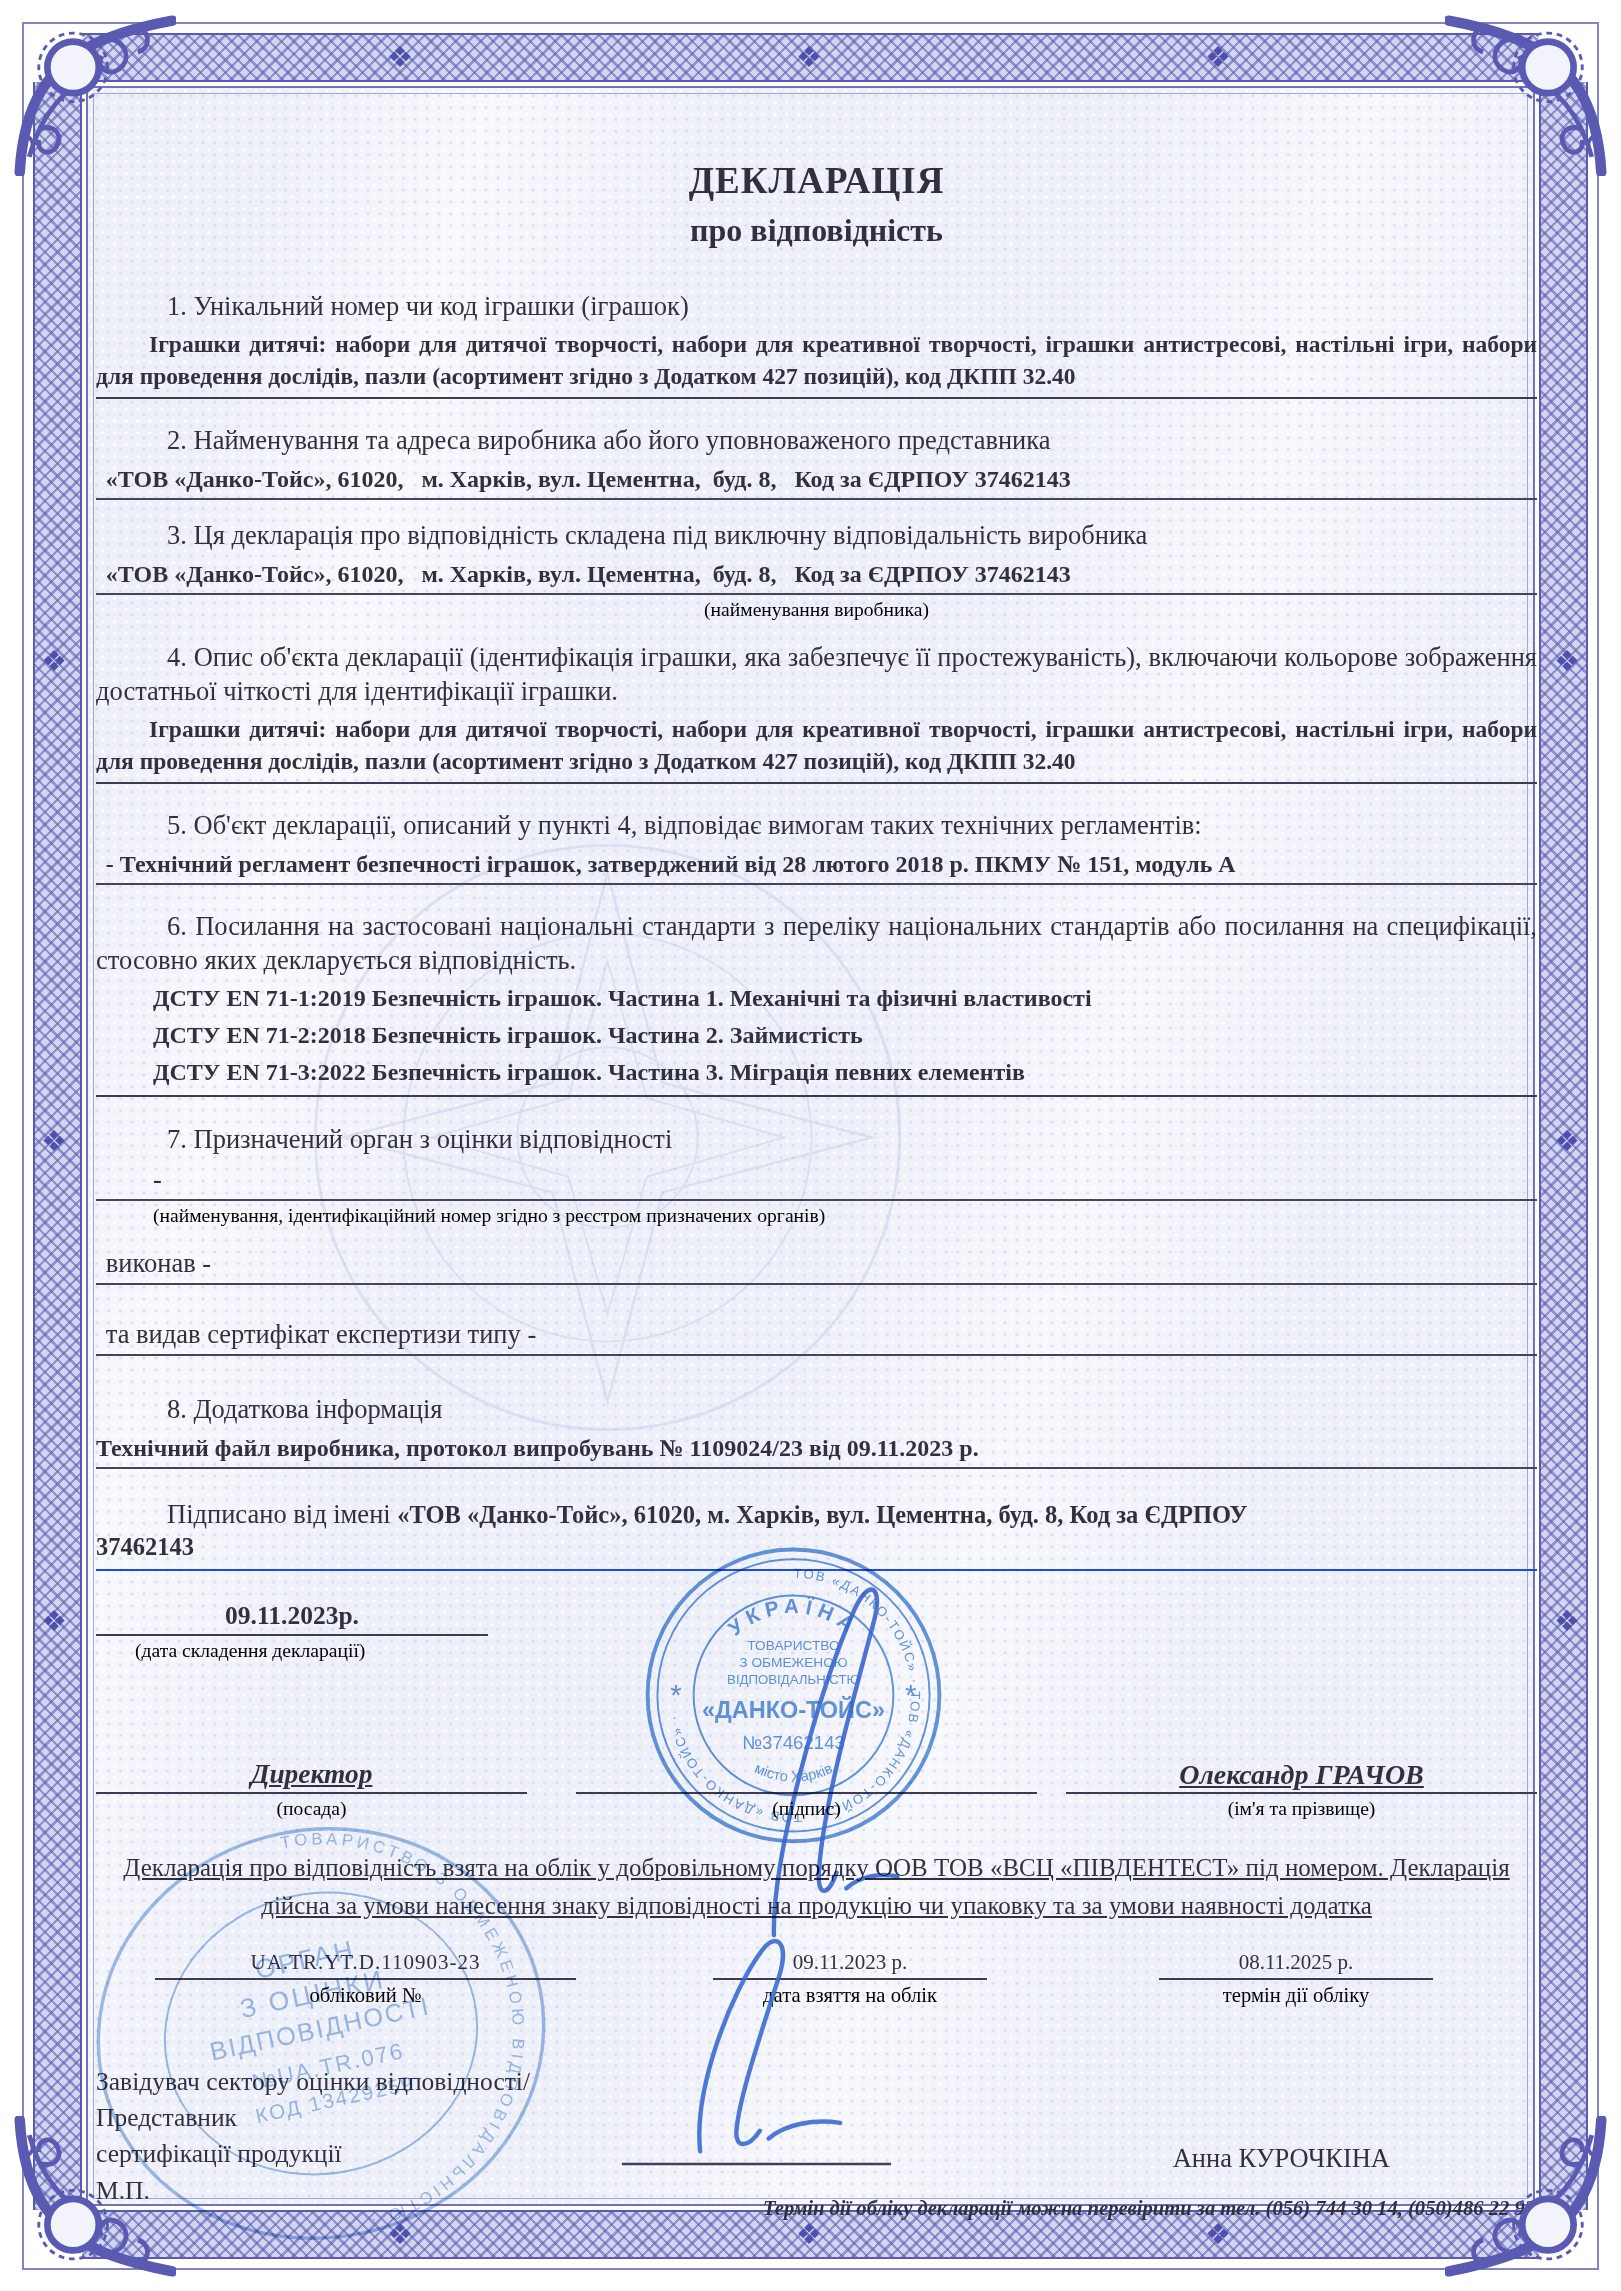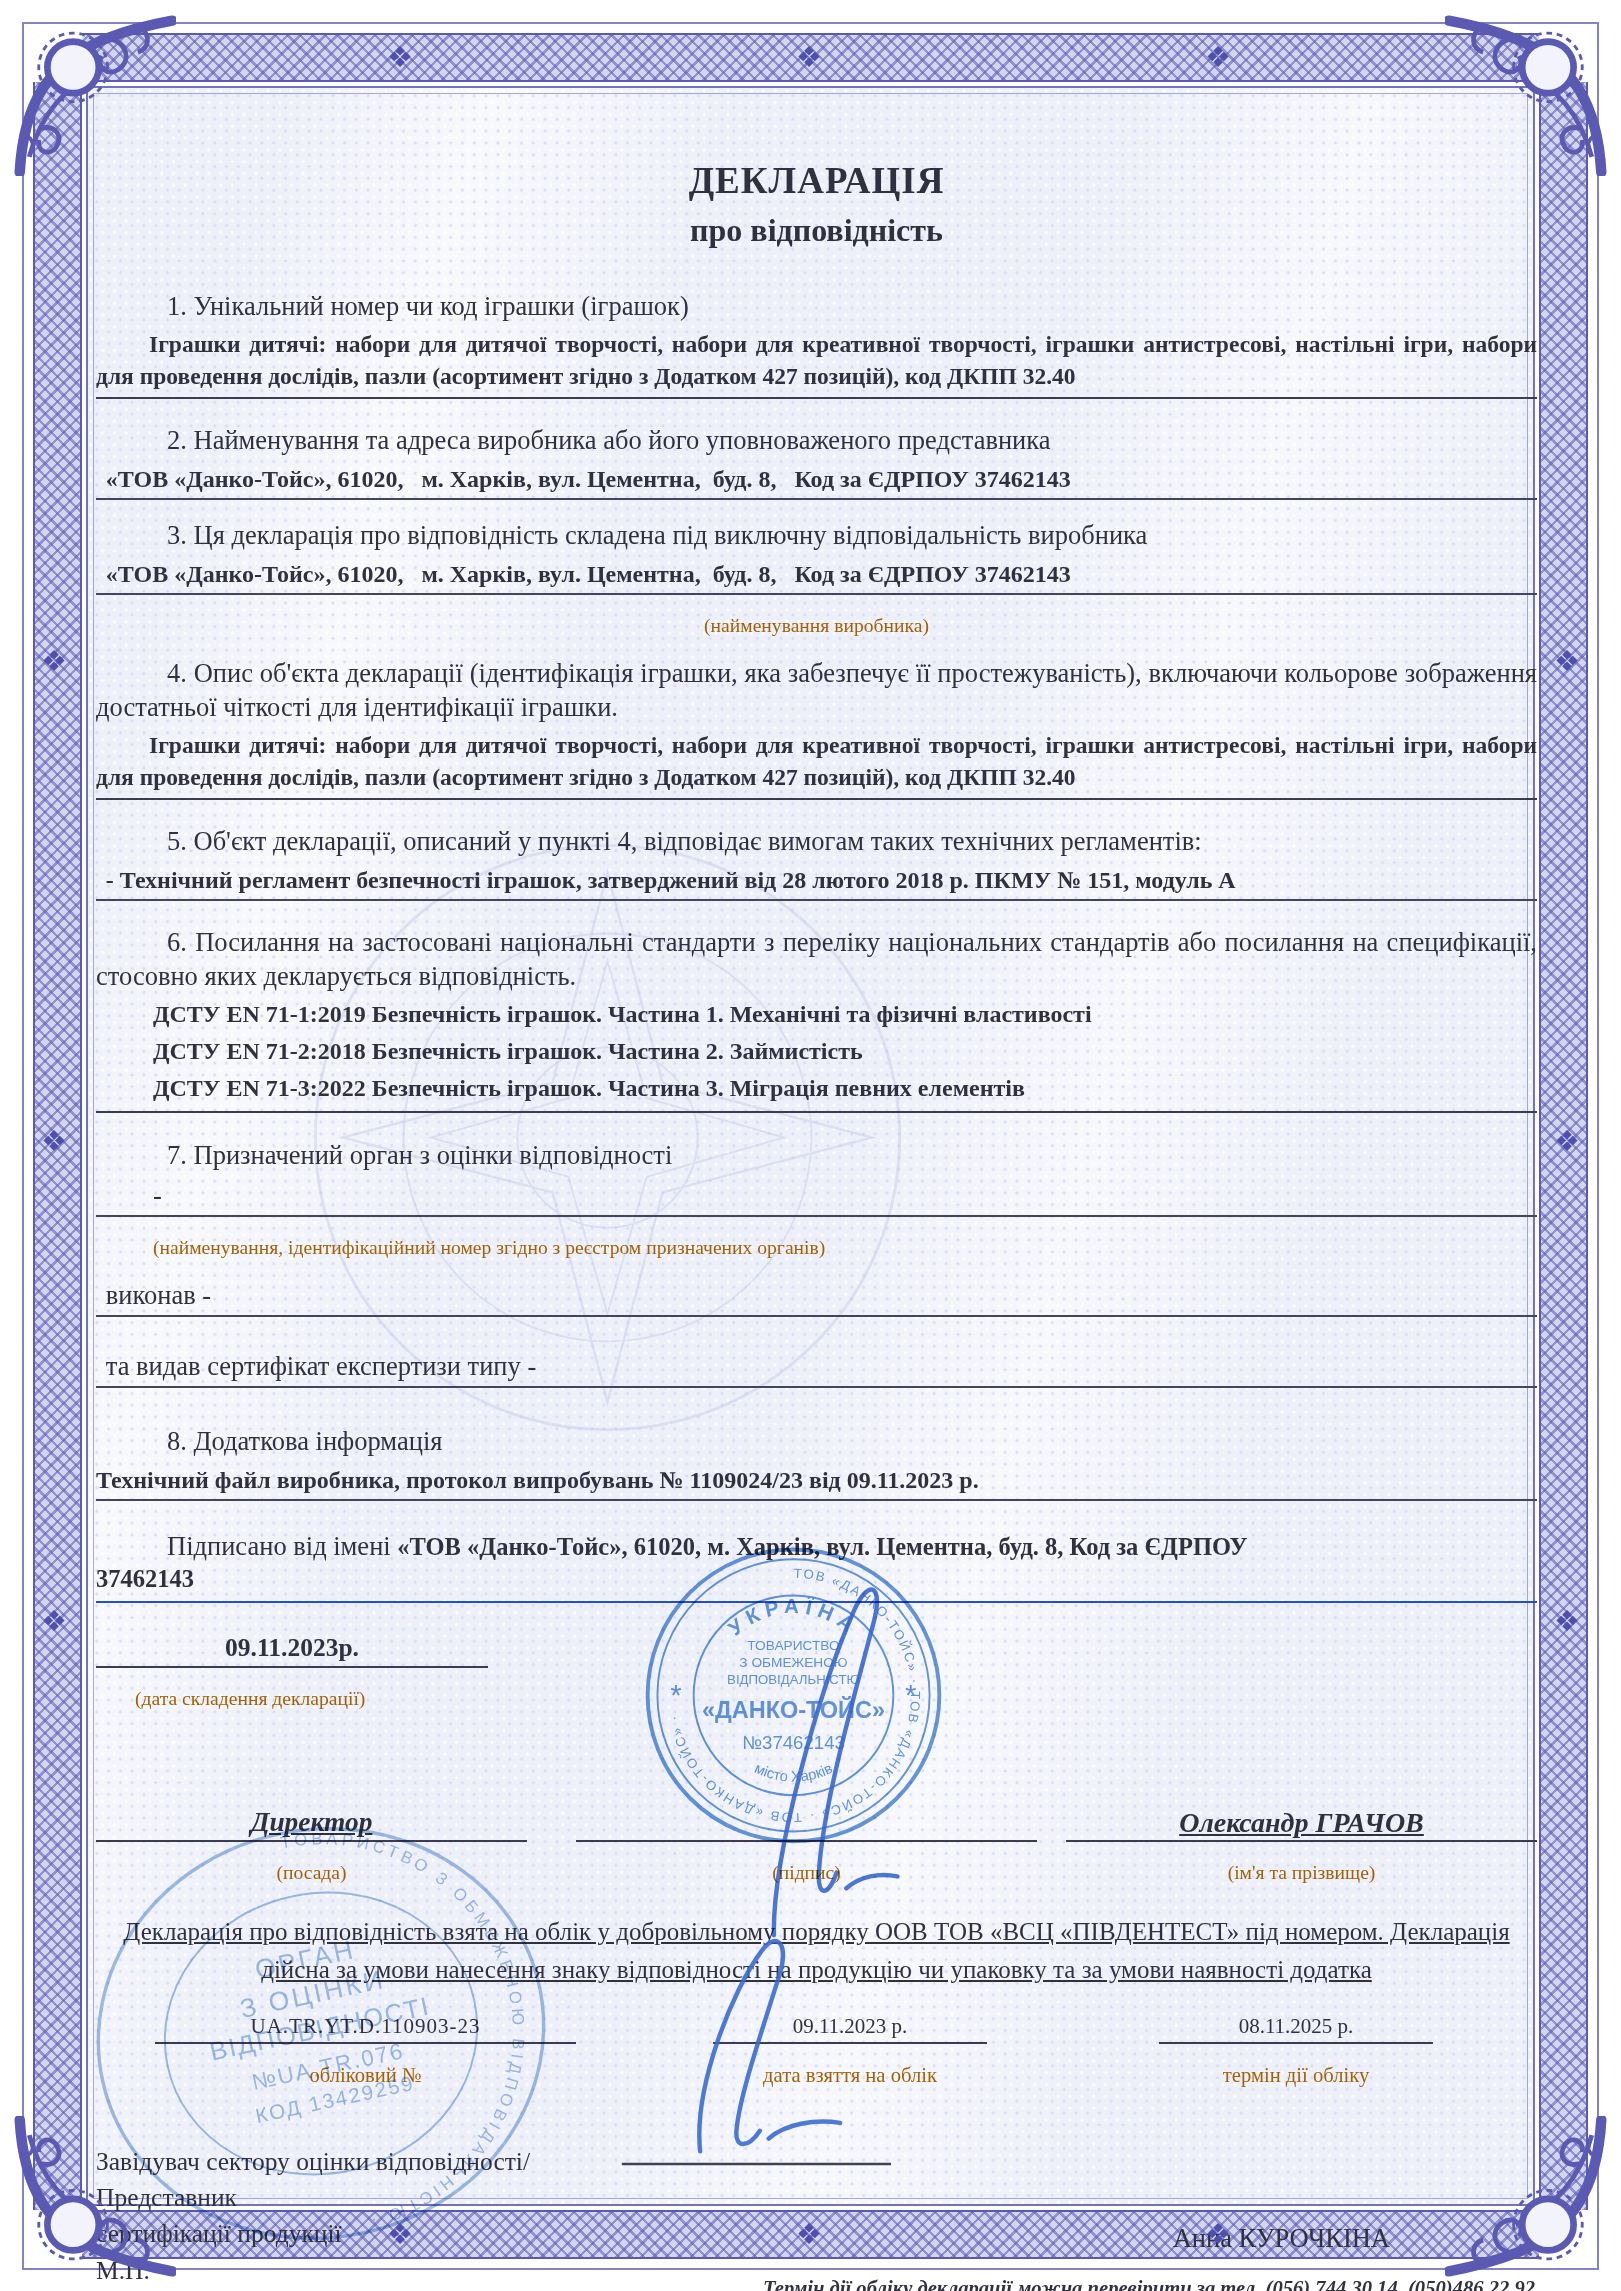--- a/index.html
+++ b/index.html
@@ -42,21 +42,21 @@
   .content{position:absolute;left:96px;right:84px;top:94px;bottom:59px;z-index:2;
            font-size:26.5px;line-height:1.28;}
   .title1{text-align:center;font-weight:bold;font-size:37px;margin:63px 0 0;letter-spacing:1px;}
   .title2{text-align:center;font-weight:bold;font-size:32px;margin:5.9px 0 0;}
   .hd{margin:0;text-indent:71px;text-align:justify;}
   .mt-l{margin-top:39px;} .mt-m{margin-top:25.5px;} .mt-s{margin-top:19.6px;}
   .bbody{margin:3.9px 0 0;font-weight:bold;font-size:23.5px;line-height:1.38;text-align:justify;text-indent:53px;}
   .rule{border-top:2.5px solid #3c3c50;margin-top:3.9px;}
   .val{font-weight:bold;font-size:24px;border-bottom:2px solid #44445a;padding:2px 0 2.9px 9.8px;margin-top:3.9px;white-space:pre-wrap;}
   .plainline{font-size:26.5px;border-bottom:2px solid #44445a;padding:0 0 2px 9.8px;}
-  .cap{font-size:19.6px;color:#a16207;margin-top:18px;}
+  .cap{font-size:19.6px;color:#000000;margin-top:2px;}
   .cap.center{text-align:center;}
   .standards{margin:2px 0 0 57px;font-weight:bold;font-size:24px;line-height:1.55;}
   .signedblock{margin-top:29px;}
   .signed-l1{margin:0;text-indent:71px;font-size:26.5px;}
   .signed-l1 .b{font-weight:bold;font-size:24.5px;}
   .signed-l2{font-weight:bold;font-size:24.5px;border-bottom:2px solid #1d4ed8;padding-bottom:6px;}
   .dateblock{margin-top:29px;width:392px;}
   .dateblock .dv{font-weight:bold;font-size:25.5px;text-align:center;border-bottom:2.5px solid #3c3c50;padding-bottom:2px;}
   .dateblock .cap{margin-left:39px;}
   .sigrow{display:flex;margin-top:90px;}

